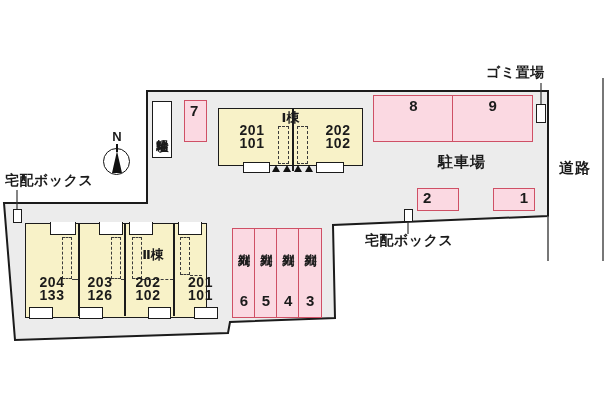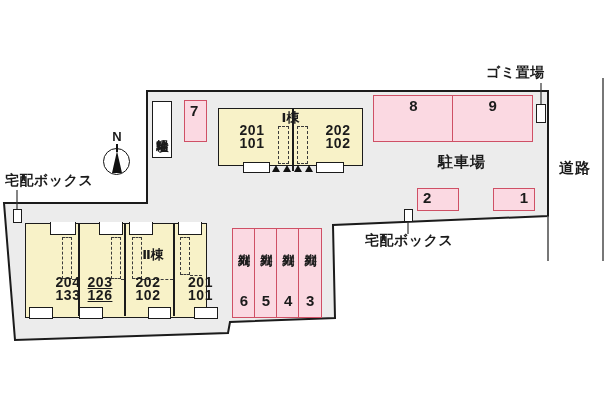--- a/index.html
+++ b/index.html
@@ -139,25 +139,25 @@
     <div class="abs stair" style="left:106px;top:13px;width:10px;height:42px;"></div>
     <div class="abs stair" style="left:154px;top:13px;width:10px;height:38px;"></div>
 
     <div class="abs dashtail" style="left:46px;top:55px;width:6px;"></div>
     <div class="abs dashtail" style="left:95px;top:55px;width:3px;"></div>
     <div class="abs dashtail" style="left:116px;top:55px;width:31px;"></div>
     <div class="abs dashtail" style="left:164px;top:51px;width:12px;"></div>
 
     <div class="lbl" style="left:106px;top:24px;width:42px;text-align:center;font-size:13px;">Ⅱ棟</div>
 
-    <div class="unitnum" style="left:18px;top:52px;width:48px;">
+    <div class="unitnum" style="left:2px;top:52px;width:48px;">
       <div>204</div>
       <div>133</div>
     </div>
-    <div class="unitnum" style="left:50px;top:52px;width:48px;text-decoration:underline;">
+    <div class="unitnum" style="left:50px;top:52px;width:48px;">
       <div>203</div>
       <div>126</div>
     </div>
     <div class="unitnum" style="left:98px;top:52px;width:48px;">
       <div>202</div>
       <div>102</div>
     </div>
     <div class="unitnum" style="left:150px;top:52px;width:49px;">
       <div>201</div>
       <div>101</div>

